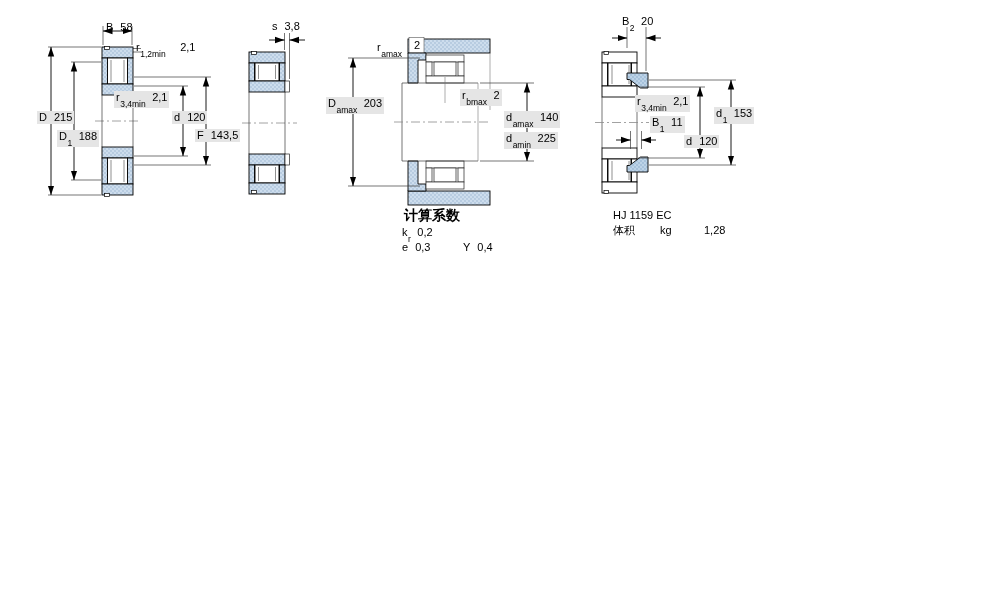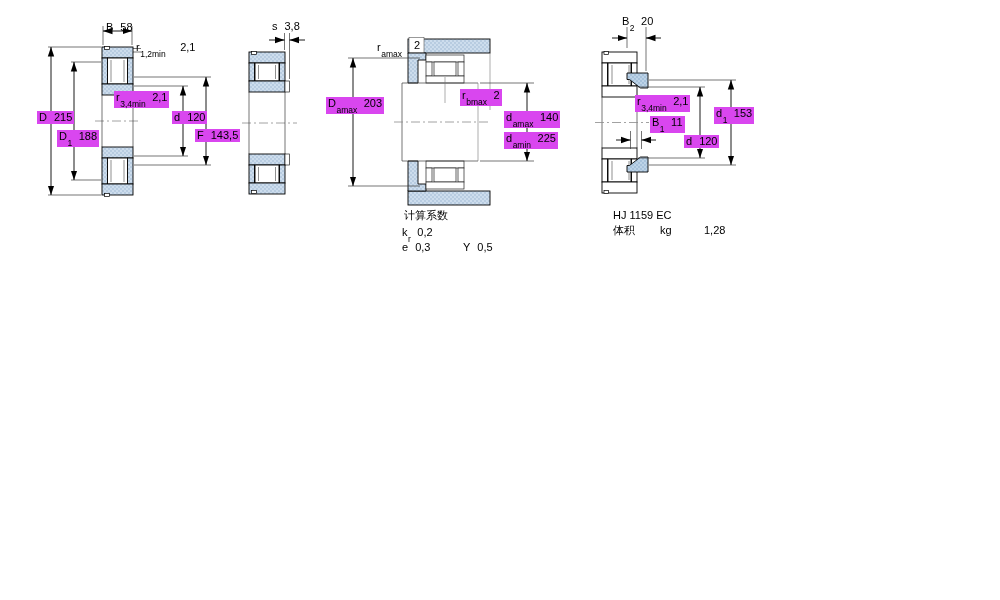--- a/index.html
+++ b/index.html
@@ -4,24 +4,24 @@
 <style>
   *{margin:0;padding:0;box-sizing:border-box}
   html,body{width:1000px;height:600px;background:#fff;overflow:hidden;
     font-family:"Liberation Sans","DejaVu Sans",sans-serif}
   .canvas{position:absolute;left:0;top:0;width:1000px;height:600px}
   svg{position:absolute;left:0;top:0}
   .lbl{position:absolute;font-size:11px;color:#000;white-space:nowrap;line-height:13px}
   .lbl sub{font-size:8.5px;position:relative;top:3px;left:.5px}
   .lbl .val{margin-left:7px}
   .lbl .gap{margin-left:15px}
-  .bg{background:#d946ef;padding:0 2px}
+  .bg{background:#e5e5e5;padding:0 2px}
   .ctr{text-align:center}
   .cjk{font-family:"DejaVu Sans","Liberation Sans",sans-serif}
-  .bold{font-weight:normal;font-size:11px}
+  .bold{font-weight:bold;font-size:14px}
   
   .ext{stroke:#3a3a3a;stroke-width:.7;fill:none}
   .thin{stroke:#777;stroke-width:.6;fill:none}
   .dim{stroke:#000;stroke-width:.9;fill:none}
   .cl{stroke:#8a8a8a;stroke-width:.8;stroke-dasharray:9 3 2 3;fill:none}
   .ring{fill:url(#ht);stroke:#000;stroke-width:.9}
   .ring2{fill:url(#ht2);stroke:#000;stroke-width:.9}
   .wt{fill:#fff;stroke:#000;stroke-width:.9}
   .wt2{fill:#fff;stroke:#222;stroke-width:.7}
   .cage{stroke:#444;stroke-width:.6;fill:none}
@@ -220,21 +220,21 @@
 
 <span class="lbl" style="left:377px;top:41px"><span>r</span><sub>amax</sub></span>
 <span class="lbl ctr" style="left:411px;top:39px;width:12px"><span>2</span></span>
 <span class="lbl bg" style="left:326px;top:97px"><span>D</span><sub>amax</sub><span class="val">203</span></span>
 <span class="lbl bg" style="left:460px;top:89px"><span>r</span><sub>bmax</sub><span class="val">2</span></span>
 <span class="lbl bg" style="left:504px;top:111px"><span>d</span><sub>amax</sub><span class="val">140</span></span>
 <span class="lbl bg" style="left:504px;top:132px"><span>d</span><sub>amin</sub><span class="val">225</span></span>
 <span class="lbl cjk bold" style="left:404px;top:209px">计算系数</span>
 <span class="lbl" style="left:402px;top:226px"><span>k</span><sub>r</sub><span class="val">0,2</span></span>
 <span class="lbl" style="left:402px;top:241px"><span>e</span><span class="val">0,3</span></span>
-<span class="lbl" style="left:463px;top:241px"><span>Y</span><span class="val">0,5</span></span>
+<span class="lbl" style="left:463px;top:241px"><span>Y</span><span class="val">0,4</span></span>
 
 <span class="lbl" style="left:622px;top:15px"><span>B</span><sub>2</sub><span class="val">20</span></span>
 <span class="lbl bg" style="left:635px;top:95px"><span>r</span><sub>3,4min</sub><span class="val">2,1</span></span>
 <span class="lbl bg" style="left:714px;top:107px"><span>d</span><sub>1</sub><span class="val">153</span></span>
 <span class="lbl bg" style="left:650px;top:116px"><span>B</span><sub>1</sub><span class="val">11</span></span>
 <span class="lbl bg" style="left:684px;top:135px"><span>d</span><span class="val">120</span></span>
 <span class="lbl" style="left:613px;top:209px">HJ 1159 EC</span>
 <span class="lbl cjk" style="left:613px;top:224px">体积</span>
 <span class="lbl" style="left:660px;top:224px">kg</span>
 <span class="lbl" style="left:704px;top:224px">1,28</span>

